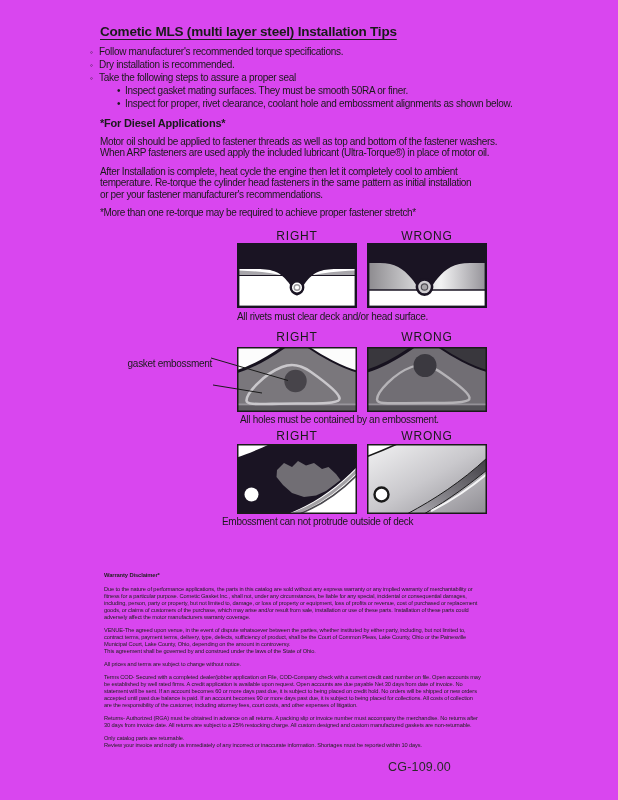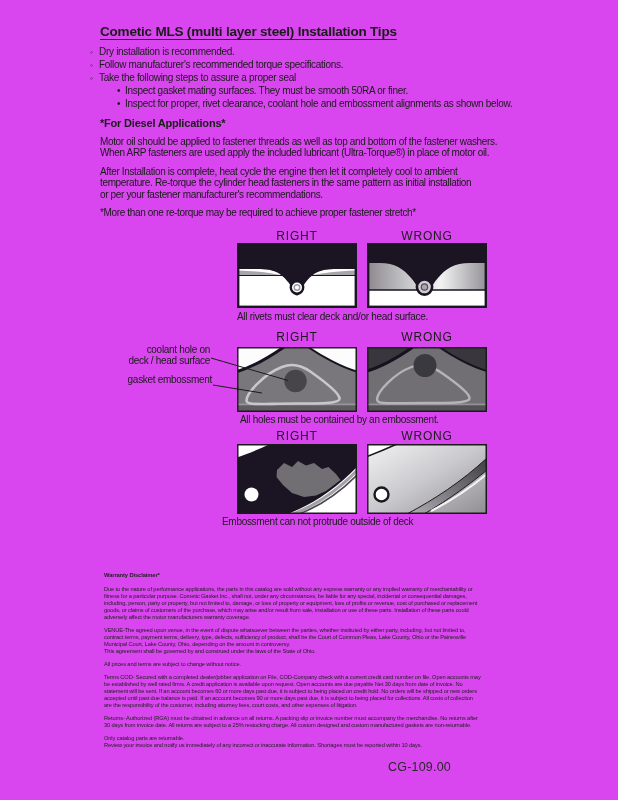--- a/index.html
+++ b/index.html
@@ -29,22 +29,22 @@
   .footer-code{left:388px;top:760px;font-size:12.5px;letter-spacing:0.2px;color:#2a2a2a;}
 </style>
 </head>
 <body>
 
 <div class="page">
 
   <div class="abs title">Cometic MLS (multi layer steel) Installation Tips</div>
 
   <div class="abs bullets">
+      <div class="tline"><span class="marker">◦</span><span>Follow manufacturer's recommended torque specifications.</span></div>
       <div class="tline"><span class="marker">◦</span><span>Dry installation is recommended.</span></div>
-      <div class="tline"><span class="marker">◦</span><span>Follow manufacturer's recommended torque specifications.</span></div>
       <div class="tline"><span class="marker">◦</span><span>Take the following steps to assure a proper seal</span></div>
     </div>
   <div class="abs subbullets">
       <div class="tline"><span class="marker">•</span><span>Inspect gasket mating surfaces.  They must be smooth 50RA or finer.</span></div>
       <div class="tline"><span class="marker">•</span><span>Inspect for proper, rivet clearance, coolant hole and embossment alignments as shown below.</span></div>
     </div>
 
   <div class="abs diesel-heading">*For Diesel Applications*</div>
   <div class="abs para p1">
       <div class="tline"><span>Motor oil should be applied to fastener threads as well as top and bottom of the fastener washers.</span></div>
@@ -89,25 +89,21 @@
       <circle cx="57.5" cy="44" r="7.6" fill="#cfcdd1" stroke="#1a1423" stroke-width="2.6"></circle>
       <circle cx="57.5" cy="44" r="3.2" fill="#a8a6aa" stroke="#514f55" stroke-width="1.2"></circle>
       <rect x="1.2" y="1.2" width="117.6" height="62.6" fill="none" stroke="#1a1423" stroke-width="2.4"></rect>
     </svg>
   </div>
   <div class="abs caption" style="left:237px;top:311px;">All rivets must clear deck and/or head surface.</div>
 
   <div class="abs fig-label" style="left:237px;top:330px;">RIGHT</div>
   <div class="abs fig-label" style="left:367px;top:330px;">WRONG</div>
 
-  <div class="abs ann" style="left:58px;top:343.5px;width:152px;">
-      <div class="tline"><span>coolant hole on</span></div>
-      <div class="tline"><span>deck / head surface</span></div>
-    </div>
-  <div class="abs ann" style="left:58px;top:374px;width:154px;">gasket embossment</div>
+  <div class="abs ann" style="left:58px;top:358px;width:154px;">gasket embossment</div>
 
   <div class="abs figbox" style="left:237px;top:346.5px;">
     <svg viewBox="0 0 120 65">
       <rect width="120" height="65" fill="#7a777c"></rect>
       <rect x="0" y="56.5" width="120" height="1.6" fill="#98959b"></rect>
       <rect x="0" y="58.6" width="120" height="6.4" fill="#5e5b61"></rect>
       <path d="M9.5 53.5 C9.5 46 27 27 45 20 C55.5 16 64 18 74 25 C86 33.5 101.5 45.5 102.5 51 C103.3 55.5 95 56.5 60 56.5 C25 56.5 9.5 59 9.5 53.5 Z" fill="none" stroke="#c9c7cb" stroke-width="2.6"></path>
       <circle cx="58.5" cy="34" r="11.2" fill="#47444a"></circle>
       <path d="M0 0 H47 C34 9 14 20.5 0 24.5 Z" fill="#fcfcfc"></path>
       <path d="M47 0 C34 9 14 20.5 0 24.5" stroke="#17121f" stroke-width="3" fill="none"></path>

